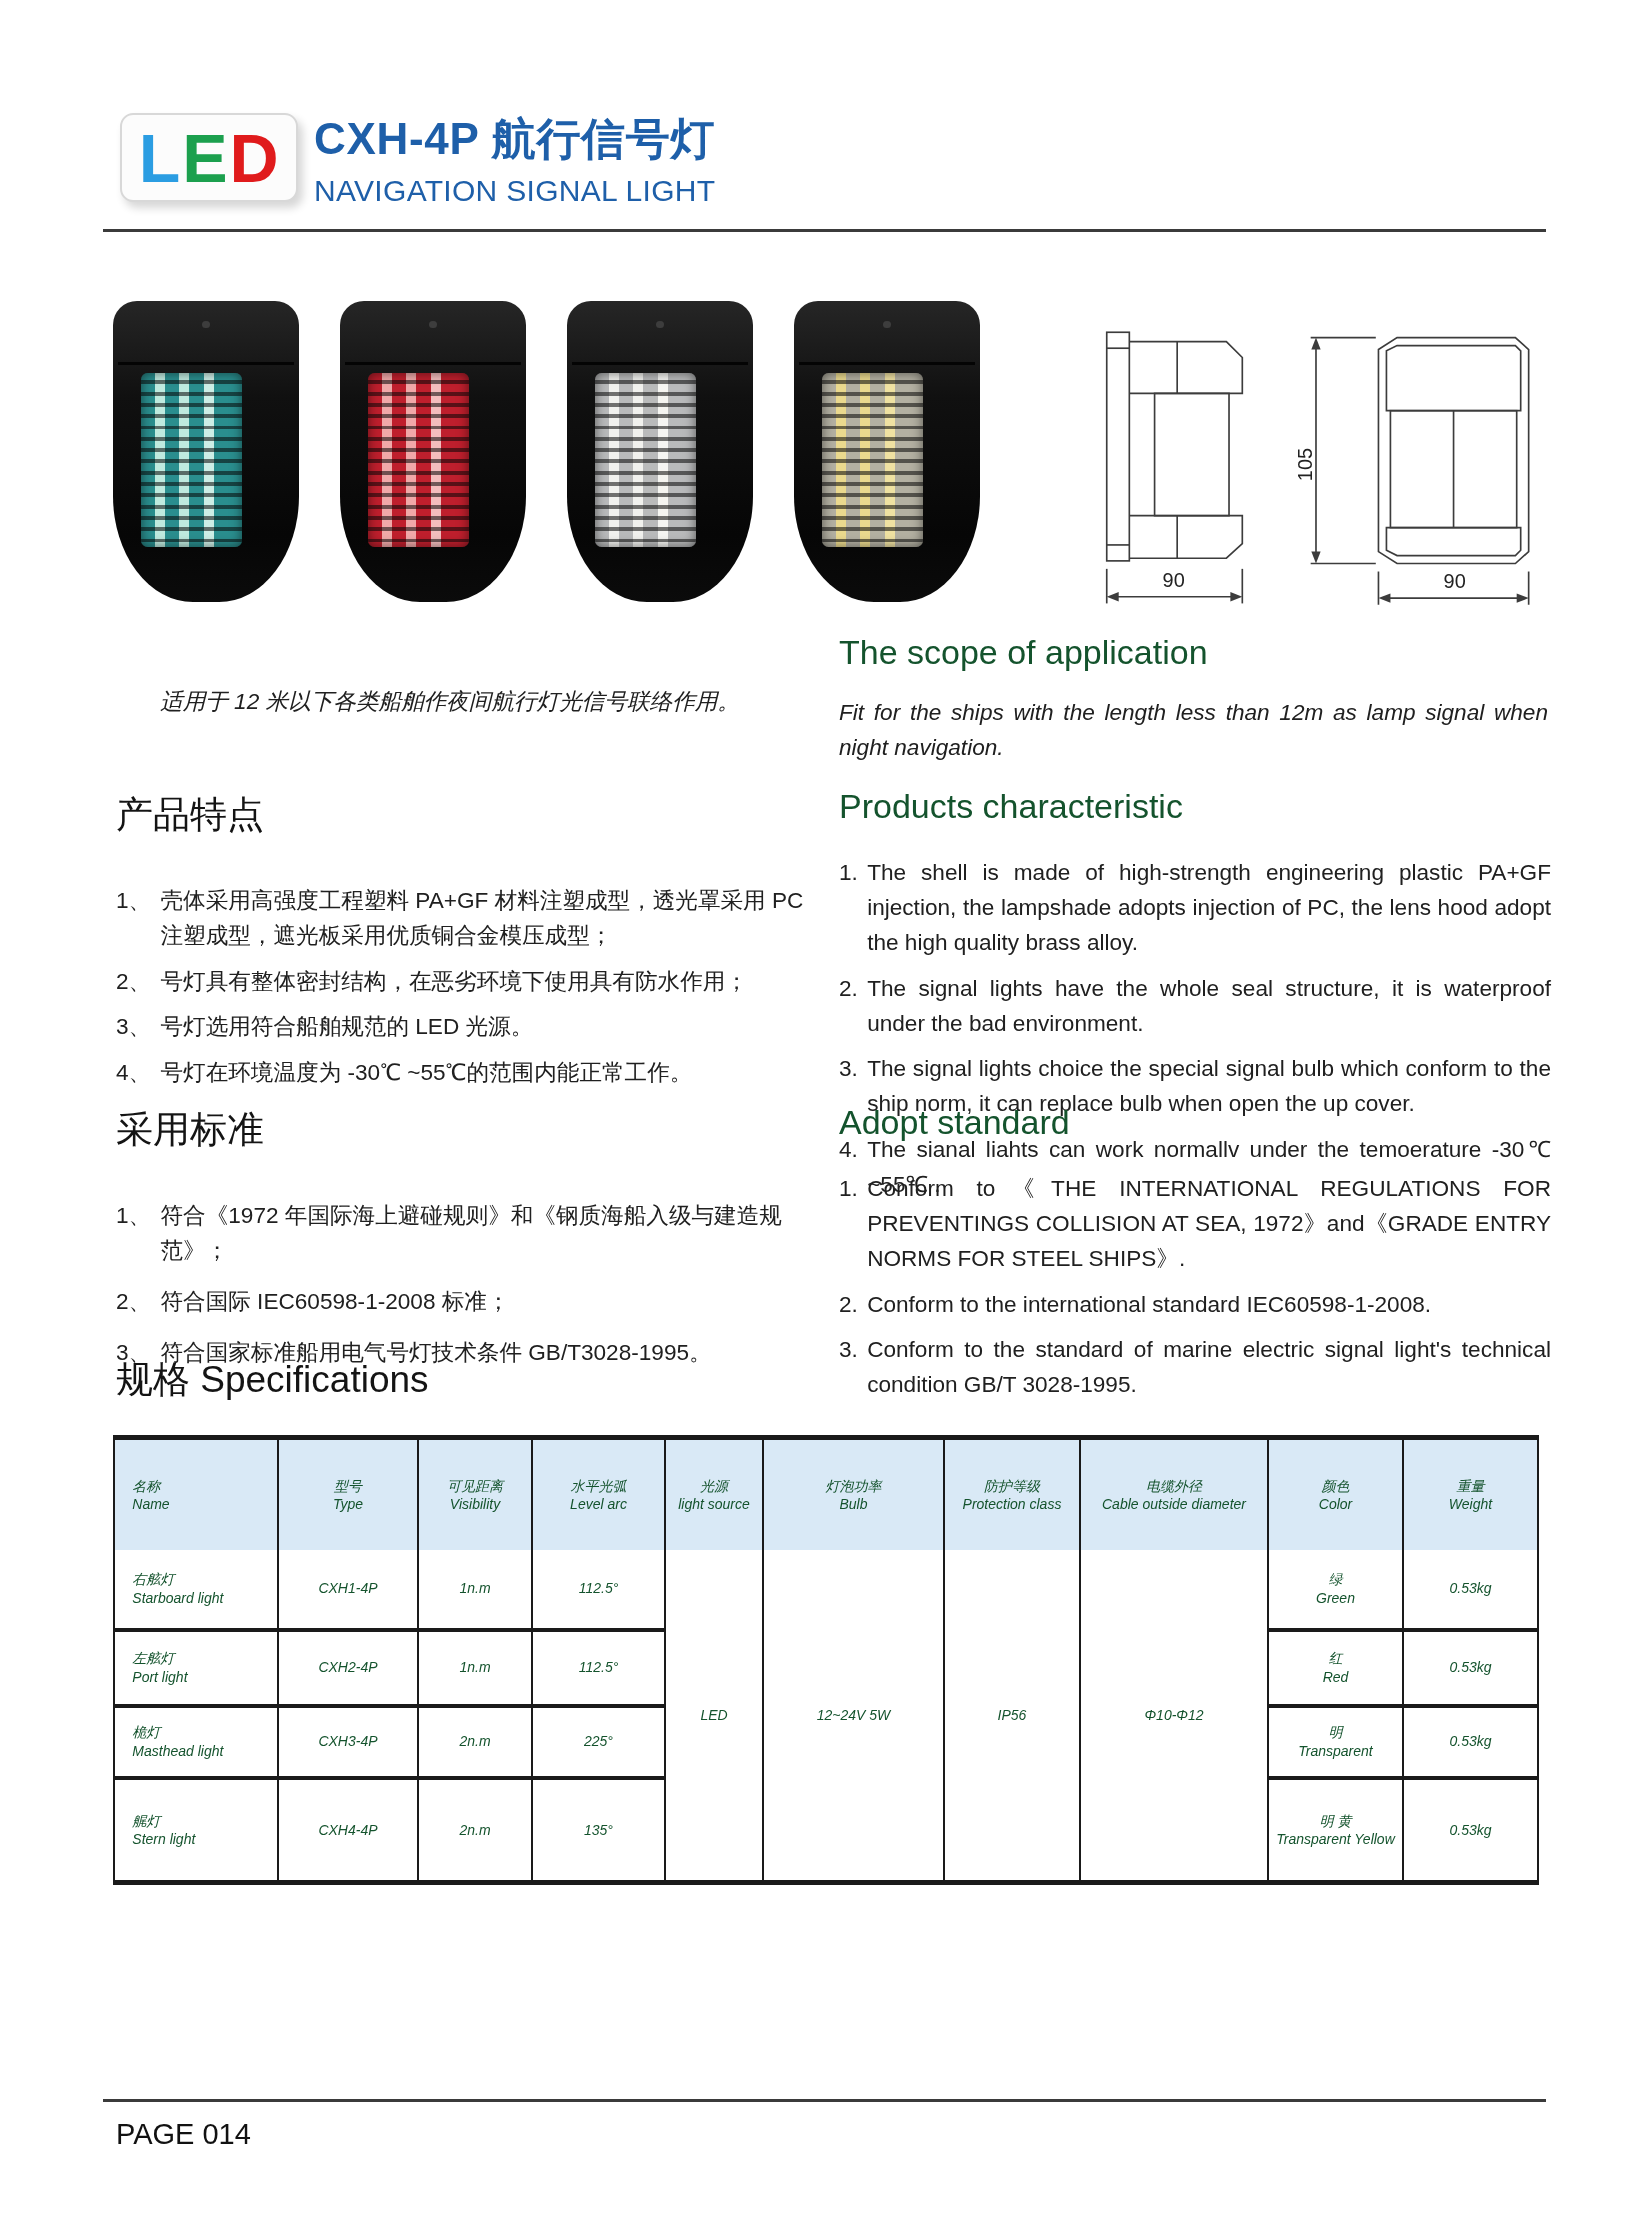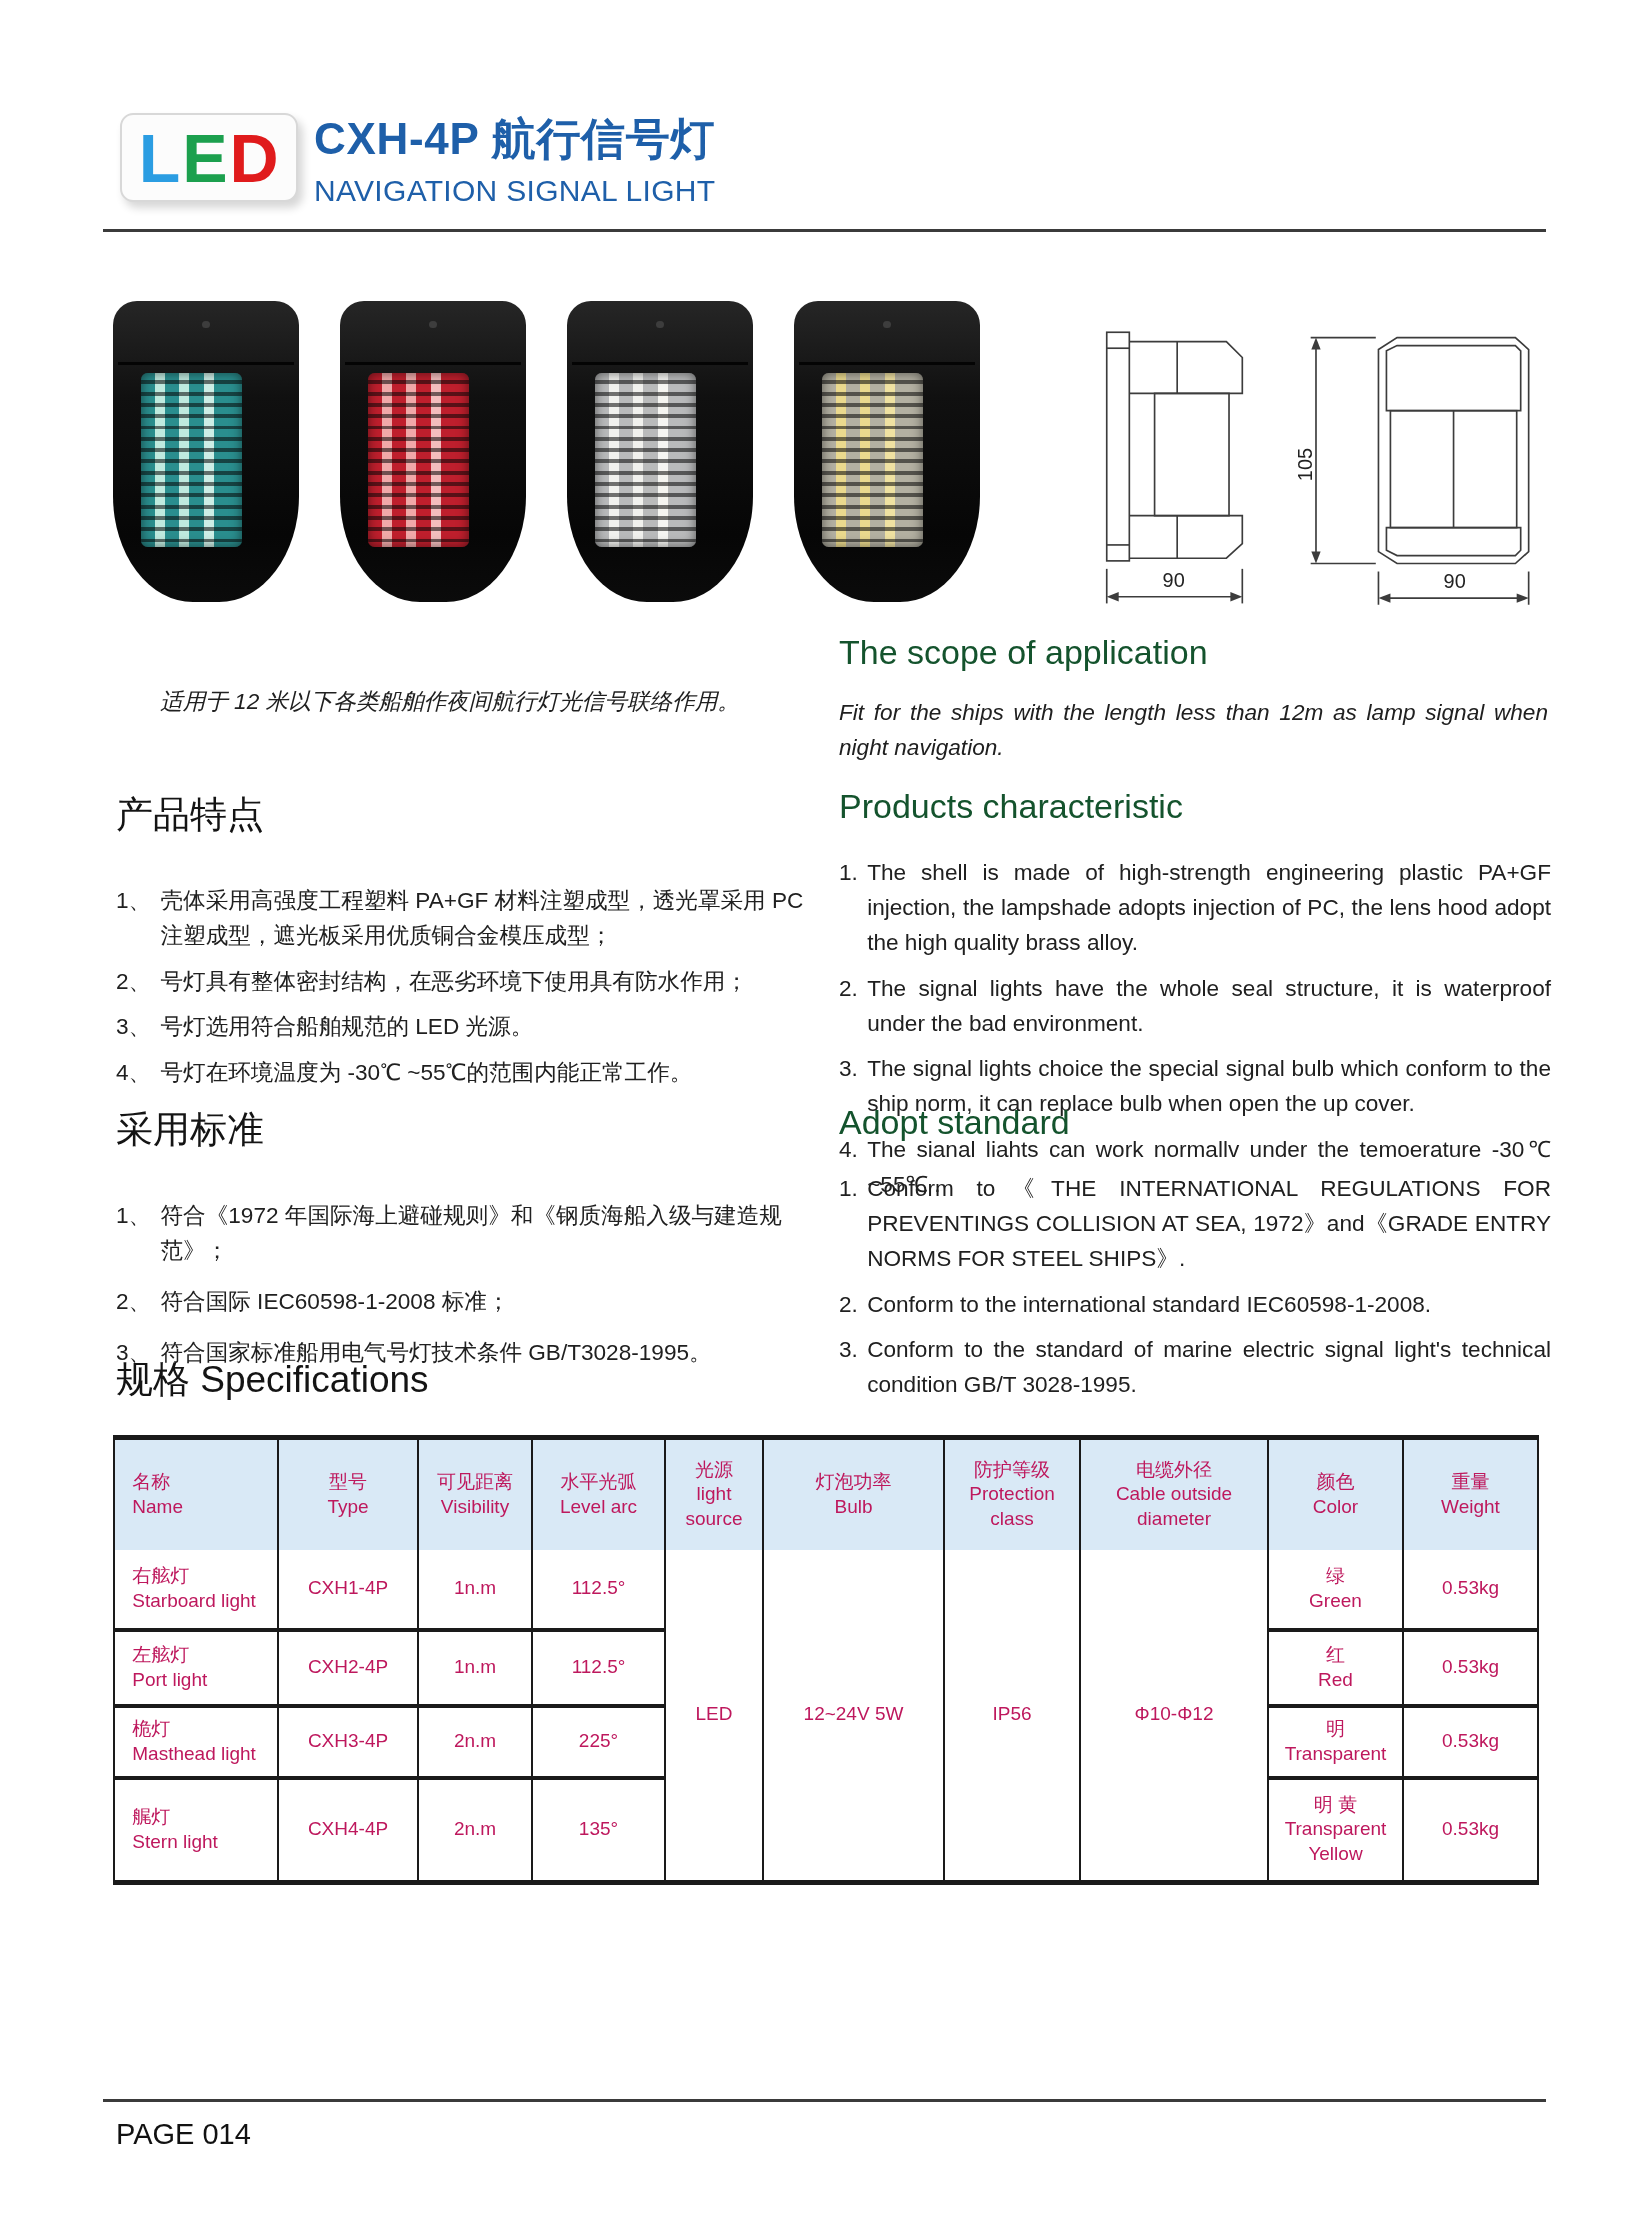--- a/index.html
+++ b/index.html
@@ -64,21 +64,21 @@
   .li { display:flex; margin-top:10.6px; font-size:22.6px; line-height:1.55; color:#202020; }
   .li .n { flex:0 0 auto; margin-right:9.3px; }
   .li .t { flex:1 1 auto; }
   .list-cn { margin-top:43px; }
   .list-en { margin-top:29px; }
   .list-std-cn .li { margin-top:16px; }
 
   
   .spec-h { position:absolute; left:116px; top:1355px; margin:0; font-size:37px; font-weight:500; color:#141414; }
   .spec-table { position:absolute; left:113px; top:1435px; }
-  table { border-collapse:collapse; table-layout:fixed; width:1424px; font-size:19px; color:#be185d; }
+  table { border-collapse:collapse; table-layout:fixed; width:1424px; font-size:14px; color:#14532d;font-style:italic; }
   th, td { border-left:2px solid #1a1a1a; text-align:center; vertical-align:middle; line-height:1.3; padding:4px 2.7px; }
   th:first-child, td:first-child { border-left:none; text-align:left; padding-left:17.3px; }
   table { border:2px solid #1a1a1a; border-top-width:5.3px; border-bottom-width:5.3px; }
   thead th { background:#d9e9f6; font-weight:400; }
   thead tr { height:112px; }
   tr.sep td { border-bottom:4px solid #1a1a1a; }
   tr.r1 { height:80px;padding-left:21px; } tr.r2 { height:76px; } tr.r3 { height:72px; } tr.r4 { height:105px; }
 
   
   .foot-rule { position:absolute; left:103px; top:2099px; width:1443px; height:3.3px; background:#3b3b3b; }

